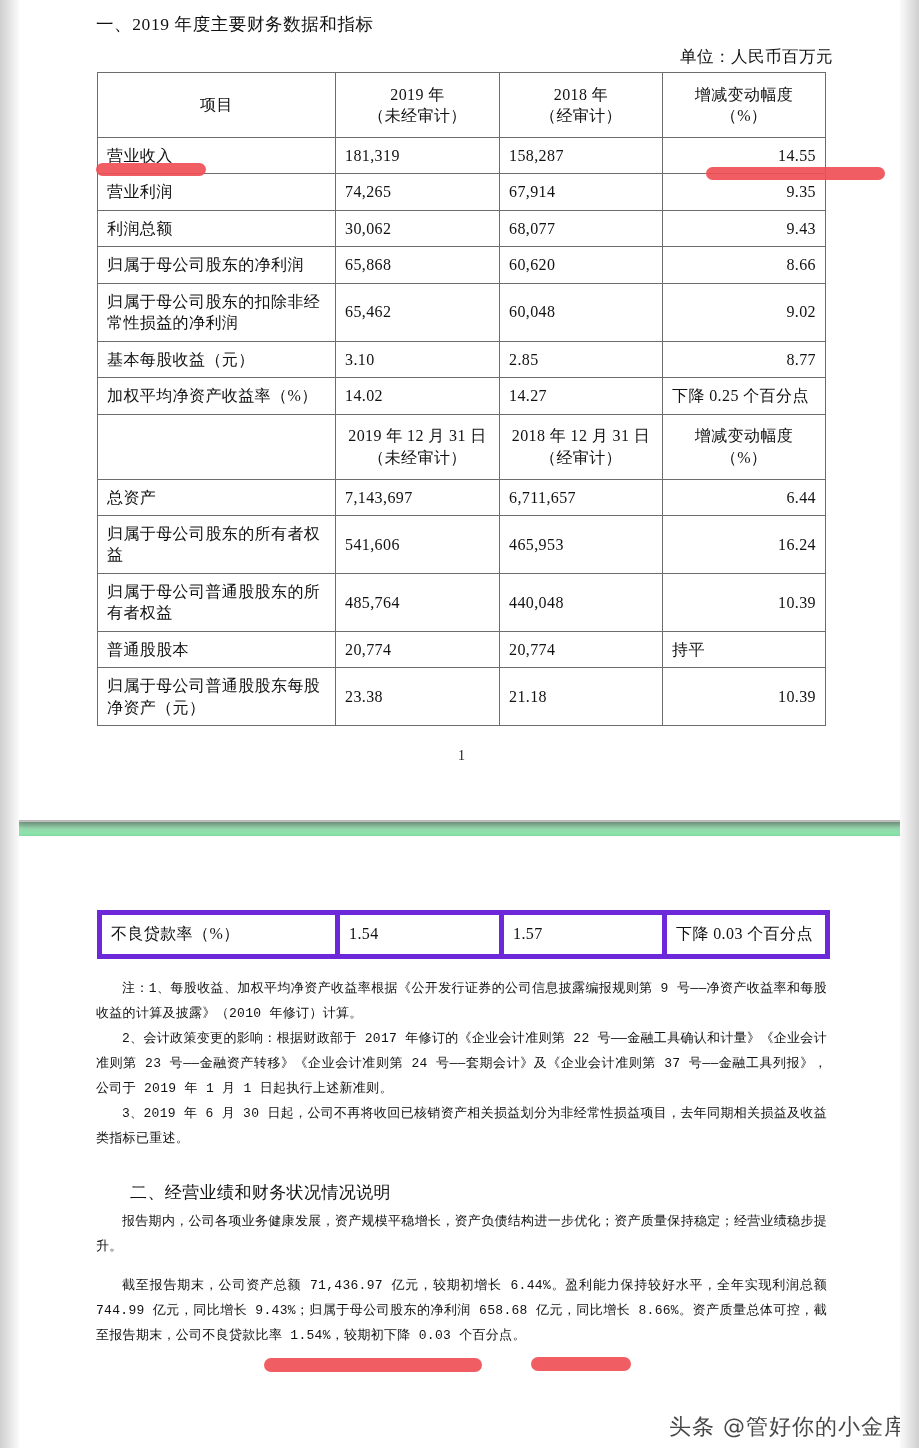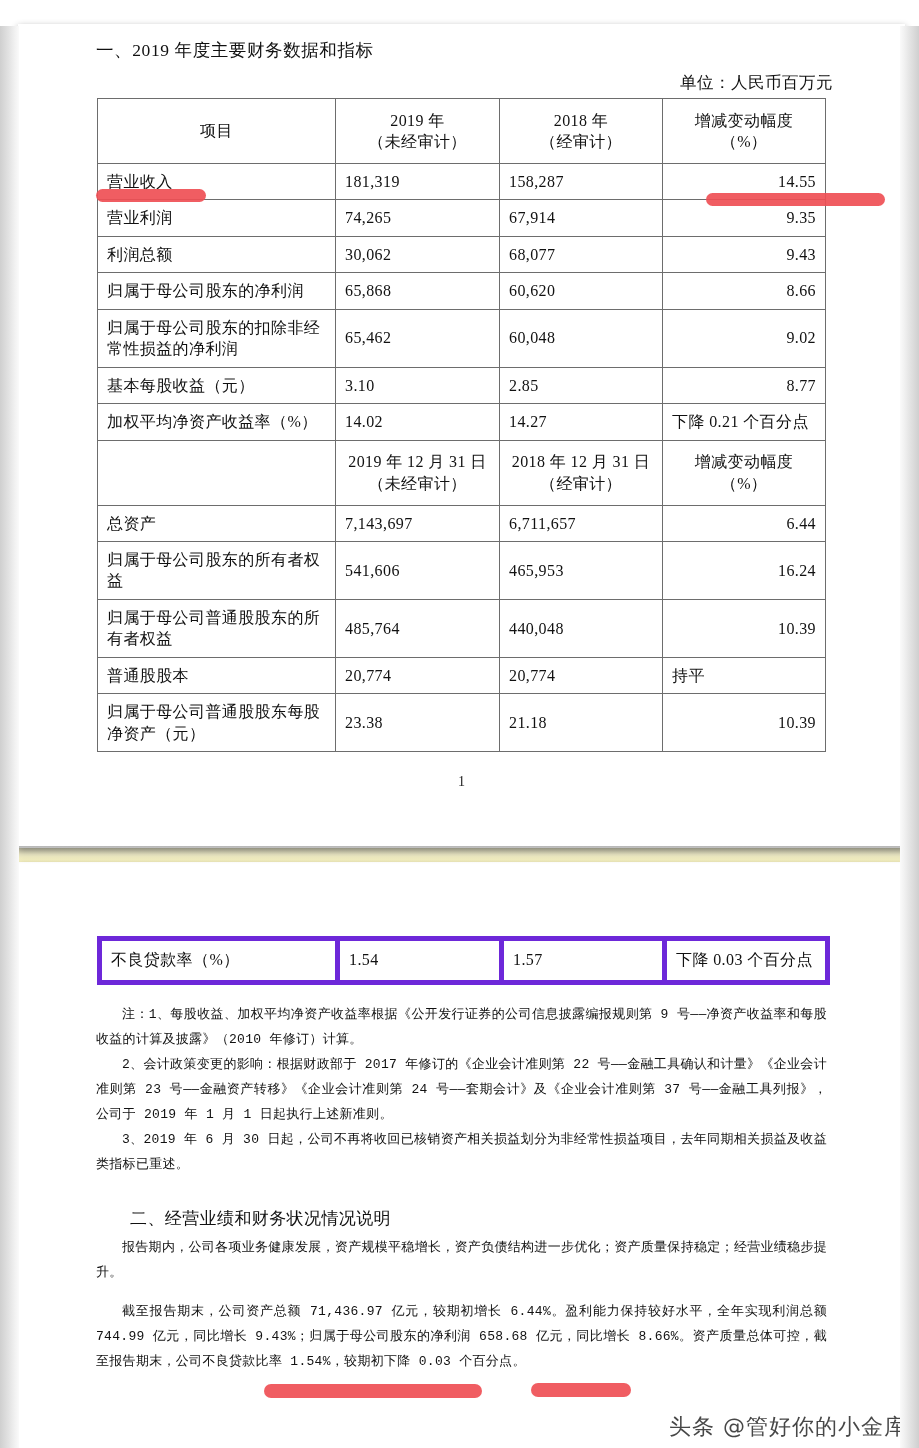--- a/index.html
+++ b/index.html
@@ -13,22 +13,21 @@
     font-family: "Liberation Serif", "DejaVu Serif", serif;
     color: #111;
     position: relative;
     overflow: hidden;
   }
 
   
   #viewport {
     position: absolute;
     inset: 0;
-    background: #fef9c3;
-    margin-top: 26px;
+    background: #86efac;
   }
 
   .page {
     position: absolute;
     left: 18px;
     width: 887px;
     background: #ffffff;
     box-shadow: 0 3px 7px rgba(0,0,0,0.45);
   }
   .page-one { top: -2px; height: 824px; }
@@ -233,21 +232,21 @@
             <tr>
               <td class="item">基本每股收益（元）</td>
               <td class="num">3.10</td>
               <td class="num">2.85</td>
               <td class="chg">8.77</td>
             </tr>
             <tr>
               <td class="item">加权平均净资产收益率（%）</td>
               <td class="num">14.02</td>
               <td class="num">14.27</td>
-              <td class="chg-text">下降 0.21 个百分点</td>
+              <td class="chg-text">下降 0.25 个百分点</td>
             </tr>
           </tbody>
         <tbody>
           <tr>
             <td class="hdr" style="height:50px"></td>
             <td class="hdr">
               <span class="l1">2019 年 12 月 31 日</span>
               <span class="l2">（未经审计）</span>
             </td>
             <td class="hdr">

